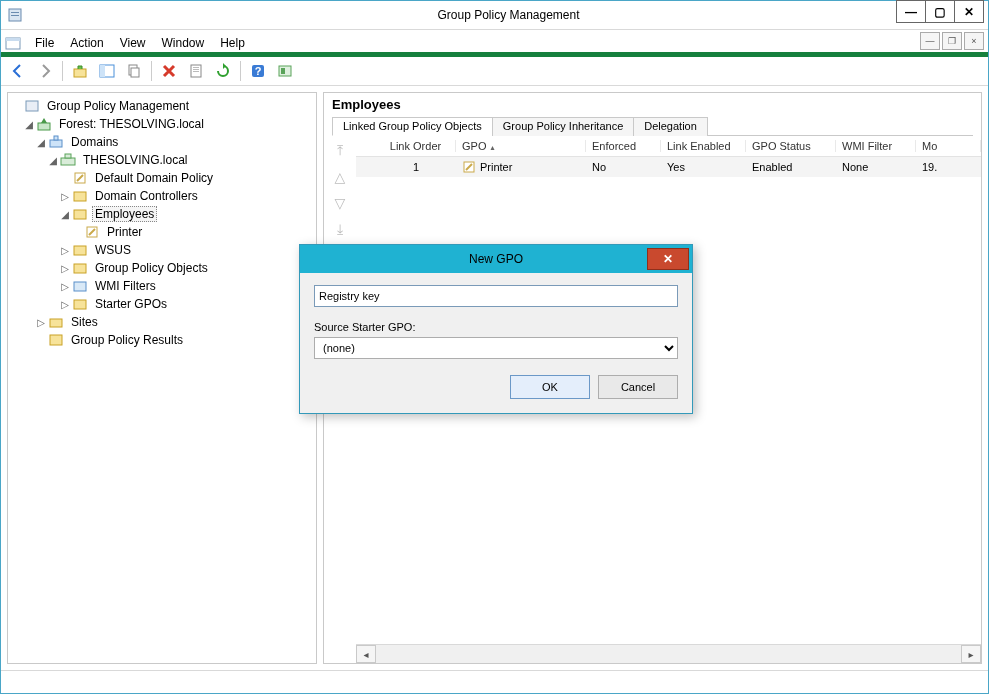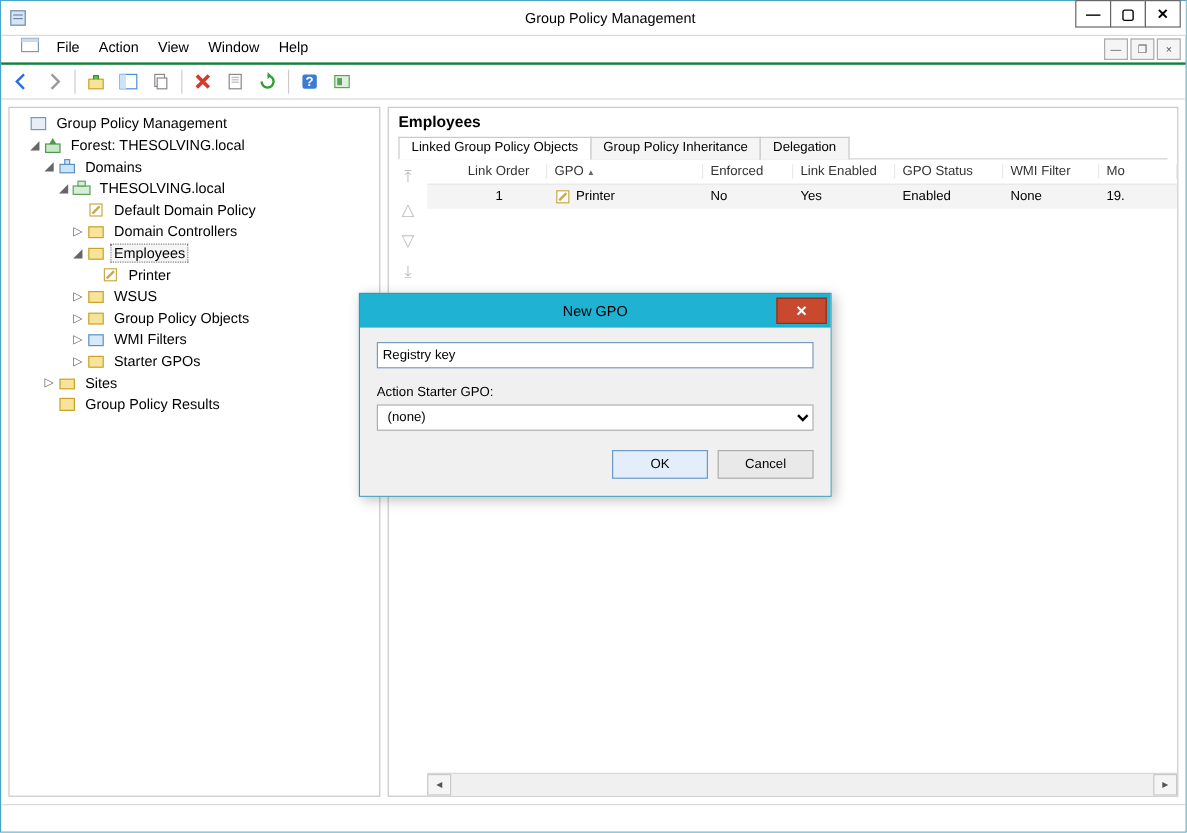--- a/index.html
+++ b/index.html
@@ -2,21 +2,21 @@
 <html><head>
 <meta charset="utf-8">
 <style>
 html,body{margin:0;padding:0;font-family:"Segoe UI",Tahoma,sans-serif;font-size:12px;color:#000;background:#fff}
 .window{width:989px;height:694px;border:1px solid #4aa6c7;box-sizing:border-box;display:flex;flex-direction:column;background:#fff;position:relative}
 .titlebar{height:28px;background:#fff;display:flex;align-items:center;border-bottom:1px solid #d9d9d9;position:relative}
 .titlebar .icon{width:16px;height:16px;margin:0 6px;display:inline-flex}
 .titlebar .title{flex:1;text-align:center;font-size:12px}
 .winbtns{position:absolute;right:4px;top:-1px;display:flex}
 .winbtn{width:28px;height:21px;border:1px solid #666;background:#fff;display:flex;align-items:center;justify-content:center;margin-left:-1px;font-weight:bold;font-family:Arial}
-.menubar{height:22px;display:flex;align-items:flex-start;padding:0 16px;border-bottom:2px solid #15803d;position:relative}
+.menubar{height:22px;display:flex;align-items:flex-end;padding:0 4px;border-bottom:5px solid #15803d;position:relative}
 .menubar .icon{width:16px;height:16px;margin-right:6px}
 .menubar .menuitem{padding:2px 8px;cursor:default}
 .mdi-btns{position:absolute;right:4px;top:2px;display:flex}
 .mdi-btn{width:18px;height:16px;border:1px solid #aaa;background:#f5f5f5;display:flex;align-items:center;justify-content:center;font-size:9px;margin-left:2px;color:#555}
 .toolbar{height:28px;display:flex;align-items:center;padding:0 4px;border-bottom:1px solid #d9d9d9;gap:1px}
 .tbtn{width:24px;height:24px;display:flex;align-items:center;justify-content:center;border:1px solid transparent;border-radius:2px}
 .tsep{width:1px;height:20px;background:#ccc;margin:0 3px}
 .content{flex:1;display:flex;padding:6px;gap:6px;min-height:0}
 .treepane{width:310px;border:1px solid #c9c9c9;box-sizing:border-box;overflow:auto;padding:4px 2px;background:#fff}
 .node{display:flex;align-items:center;height:18px;white-space:nowrap}
@@ -372,21 +372,21 @@
 
   <div class="dialog-overlay">
     <div class="dialog">
       <div class="dlg-title">
         <div class="t">New GPO</div>
         <div class="dlg-close">✕</div>
       </div>
       <div class="dlg-body">
         <input class="txtinput" value="Registry key" style="">
         <div style="height:14px"></div>
-        <div class="fld-label">Action Starter GPO:</div>
+        <div class="fld-label">Source Starter GPO:</div>
         <select class="selinput">
           <option>(none)</option>
         </select>
         <div class="dlg-btns">
           <div class="dlg-btn primary">OK</div>
           <div class="dlg-btn">Cancel</div>
         </div>
       </div>
     </div>
   </div>

